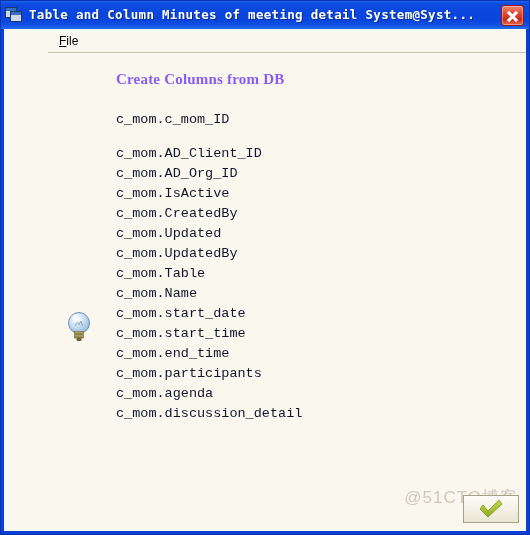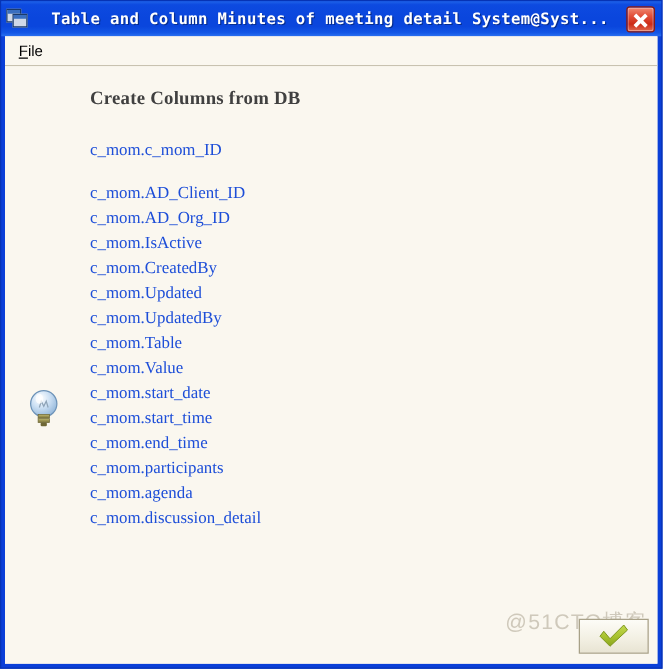--- a/index.html
+++ b/index.html
@@ -72,21 +72,20 @@
     font-family: "DejaVu Sans Mono", "Liberation Mono", monospace;
     font-size: 12.5px;
     font-weight: bold;
     letter-spacing: 0.3px;
     white-space: nowrap;
     overflow: hidden;
     text-overflow: clip;
     flex: 1 1 auto;
     text-shadow: 1px 1px 0 rgba(0,0,0,0.35);
     line-height: 28px;
-    margin-left: 12px;
   }
 
   #close-button {
     flex: 0 0 auto;
     width: 23px;
     height: 21px;
     margin-right: 3px;
     box-sizing: border-box;
     border: 1px solid #8c1a10;
     border-radius: 3px;
@@ -108,20 +107,21 @@
 
   
   #client {
     flex: 1 1 auto;
     margin: 0 3px 3px 3px;
     background: #faf7ef;
     display: flex;
     flex-direction: column;
     position: relative;
     overflow: hidden;
+    padding-left: 44px;
   }
 
   
   #menubar {
     flex: 0 0 24px;
     height: 24px;
     background: #faf7ef;
     border-bottom: 1px solid #c8c2b0;
     display: flex;
     align-items: center;
@@ -162,34 +162,34 @@
     left: 68px;
     top: 18px;
     right: 6px;
     bottom: 0;
   }
 
   #heading {
     font-family: "Liberation Serif", "DejaVu Serif", serif;
     font-size: 15px;
     font-weight: bold;
-    color: #404040;
+    color: #8b5cf6;
     margin: 0 0 22px 0;
     letter-spacing: 0.2px;
   }
 
   #column-list {
     margin: 0;
     padding: 0;
     list-style: none;
   }
   #column-list li {
-    font-family: Liberation Serif, serif;
+    font-family: Liberation Mono, monospace;
     font-size: 13.5px;
-    color: #1d4ed8;
+    color: #0f172a;
     line-height: 20px;
     height: 20px;
     white-space: nowrap;
   }
   #column-list li.spaced {
     margin-bottom: 14px;
   }
 
   
   #watermark {
@@ -288,21 +288,21 @@
 
         <ul id="column-list">
             <li class="spaced">c_mom.c_mom_ID</li>
             <li>c_mom.AD_Client_ID</li>
             <li>c_mom.AD_Org_ID</li>
             <li>c_mom.IsActive</li>
             <li>c_mom.CreatedBy</li>
             <li>c_mom.Updated</li>
             <li>c_mom.UpdatedBy</li>
             <li>c_mom.Table</li>
-            <li>c_mom.Value</li>
+            <li>c_mom.Name</li>
             <li>c_mom.start_date</li>
             <li>c_mom.start_time</li>
             <li>c_mom.end_time</li>
             <li>c_mom.participants</li>
             <li>c_mom.agenda</li>
             <li>c_mom.discussion_detail</li>
           </ul>
       </div>
 
       <div id="watermark">@51CTO博客</div>

